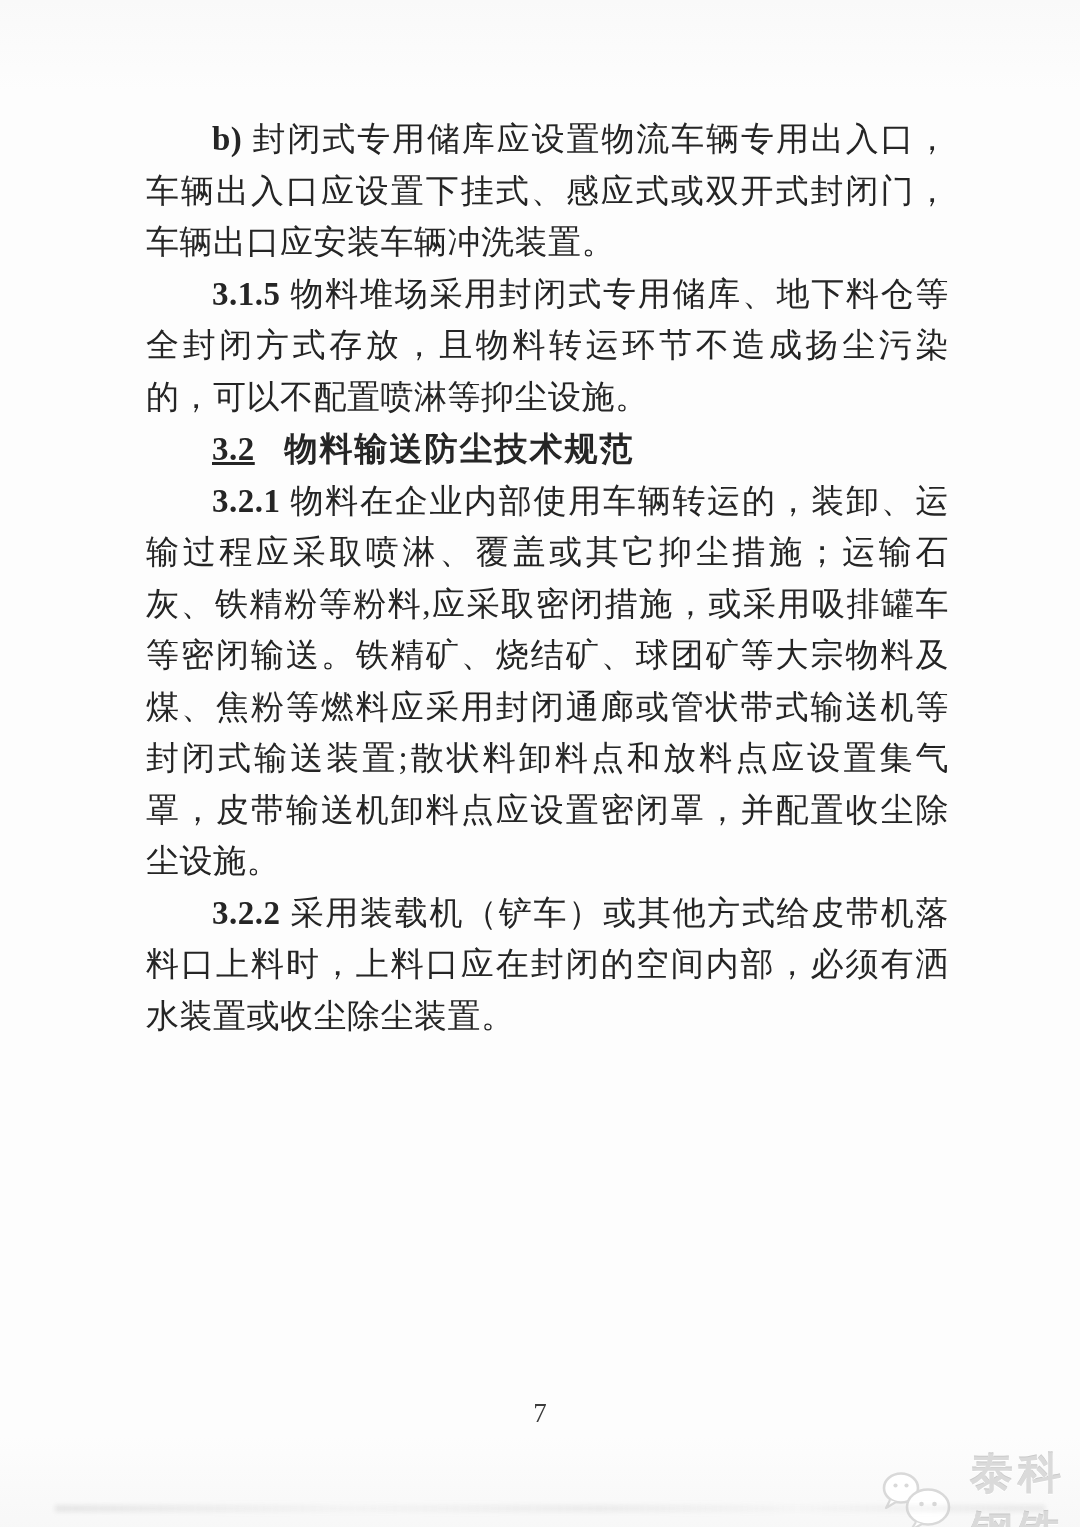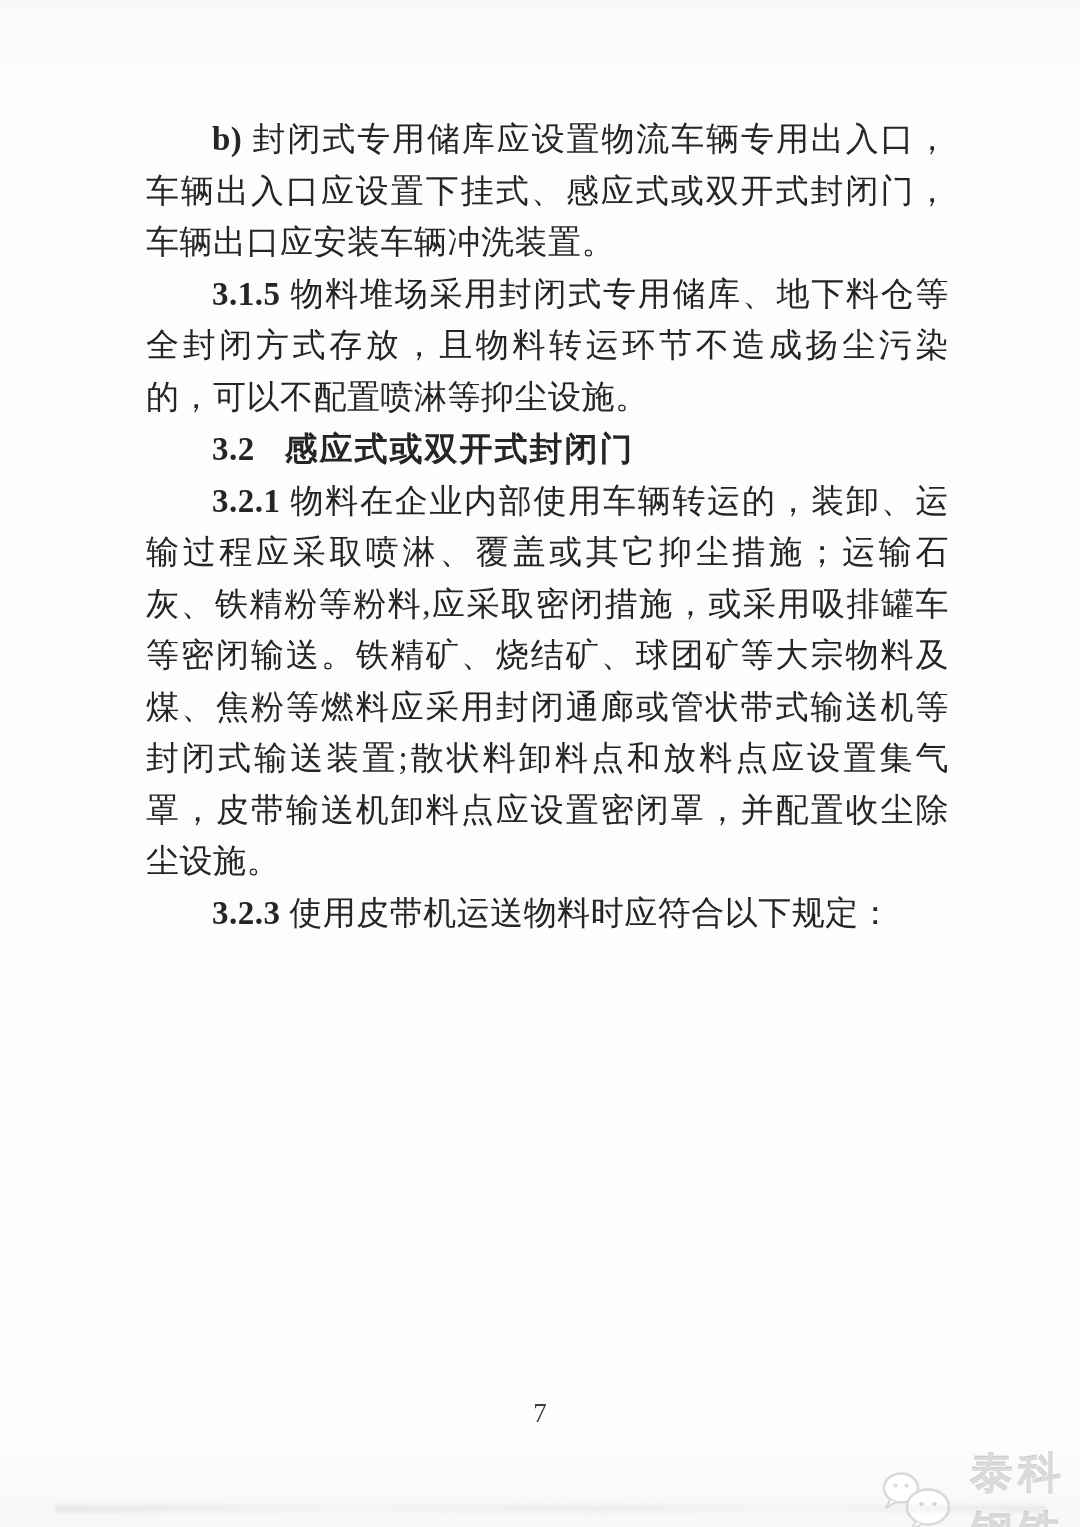--- a/index.html
+++ b/index.html
@@ -39,20 +39,21 @@
   }
   p.heading {
     margin: 0;
     text-indent: 2em;
     font-weight: bold;
   }
   .heading-number {
     font-family: "Liberation Serif", "DejaVu Serif", serif;
     font-weight: bold;
     margin-right: 0.9em;
+    text-decoration: underline;
   }
   .heading-title {
     font-family: "Liberation Sans", "DejaVu Sans", sans-serif;
     font-weight: bold;
     letter-spacing: 2px;
   }
   .page-number {
     position: absolute;
     top: 1398px;
     left: 0;
@@ -100,26 +101,26 @@
 <div class="page">
 
   <div class="doc-text">
 
     <p class="para"><span class="prefix">b) </span><span>封闭式专用储库应设置物流车辆专用出入口，车辆出入口应设置下挂式、感应式或双开式封闭门，车辆出口应安装车辆冲洗装置。</span></p>
 
 
 
     <p class="para"><span class="prefix">3.1.5 </span><span>物料堆场采用封闭式专用储库、地下料仓等全封闭方式存放，且物料转运环节不造成扬尘污染的，可以不配置喷淋等抑尘设施。</span></p>
 
-    <p class="heading"><span class="heading-number">3.2</span><span class="heading-title">感应式或双开式封闭门</span></p>
+    <p class="heading"><span class="heading-number">3.2</span><span class="heading-title">物料输送防尘技术规范</span></p>
 
     <p class="para"><span class="prefix">3.2.1 </span><span>物料在企业内部使用车辆转运的，装卸、运输过程应采取喷淋、覆盖或其它抑尘措施；运输石灰、铁精粉等粉料,应采取密闭措施，或采用吸排罐车等密闭输送。铁精矿、烧结矿、球团矿等大宗物料及煤、焦粉等燃料应采用封闭通廊或管状带式输送机等封闭式输送装置;散状料卸料点和放料点应设置集气罩，皮带输送机卸料点应设置密闭罩，并配置收尘除尘设施。</span></p>
 
+    <p class="para"><span class="prefix">3.2.2 </span><span>采用装载机（铲车）或其他方式给皮带机落料口上料时，上料口应在封闭的空间内部，必须有洒水装置或收尘除尘装置。</span></p>
 
-    <p class="para"><span class="prefix">3.2.3 </span><span>使用皮带机运送物料时应符合以下规定：</span></p>
 
 
   </div>
 
   <div class="page-number">7</div>
 
   <div class="watermark">
     <span>
       <svg width="80" height="68" viewBox="0 0 80 68" fill="none">
         <ellipse cx="23" cy="21" rx="17" ry="14.5" fill="#ffffff" stroke="#d9d9d9" stroke-width="2.6"></ellipse>

